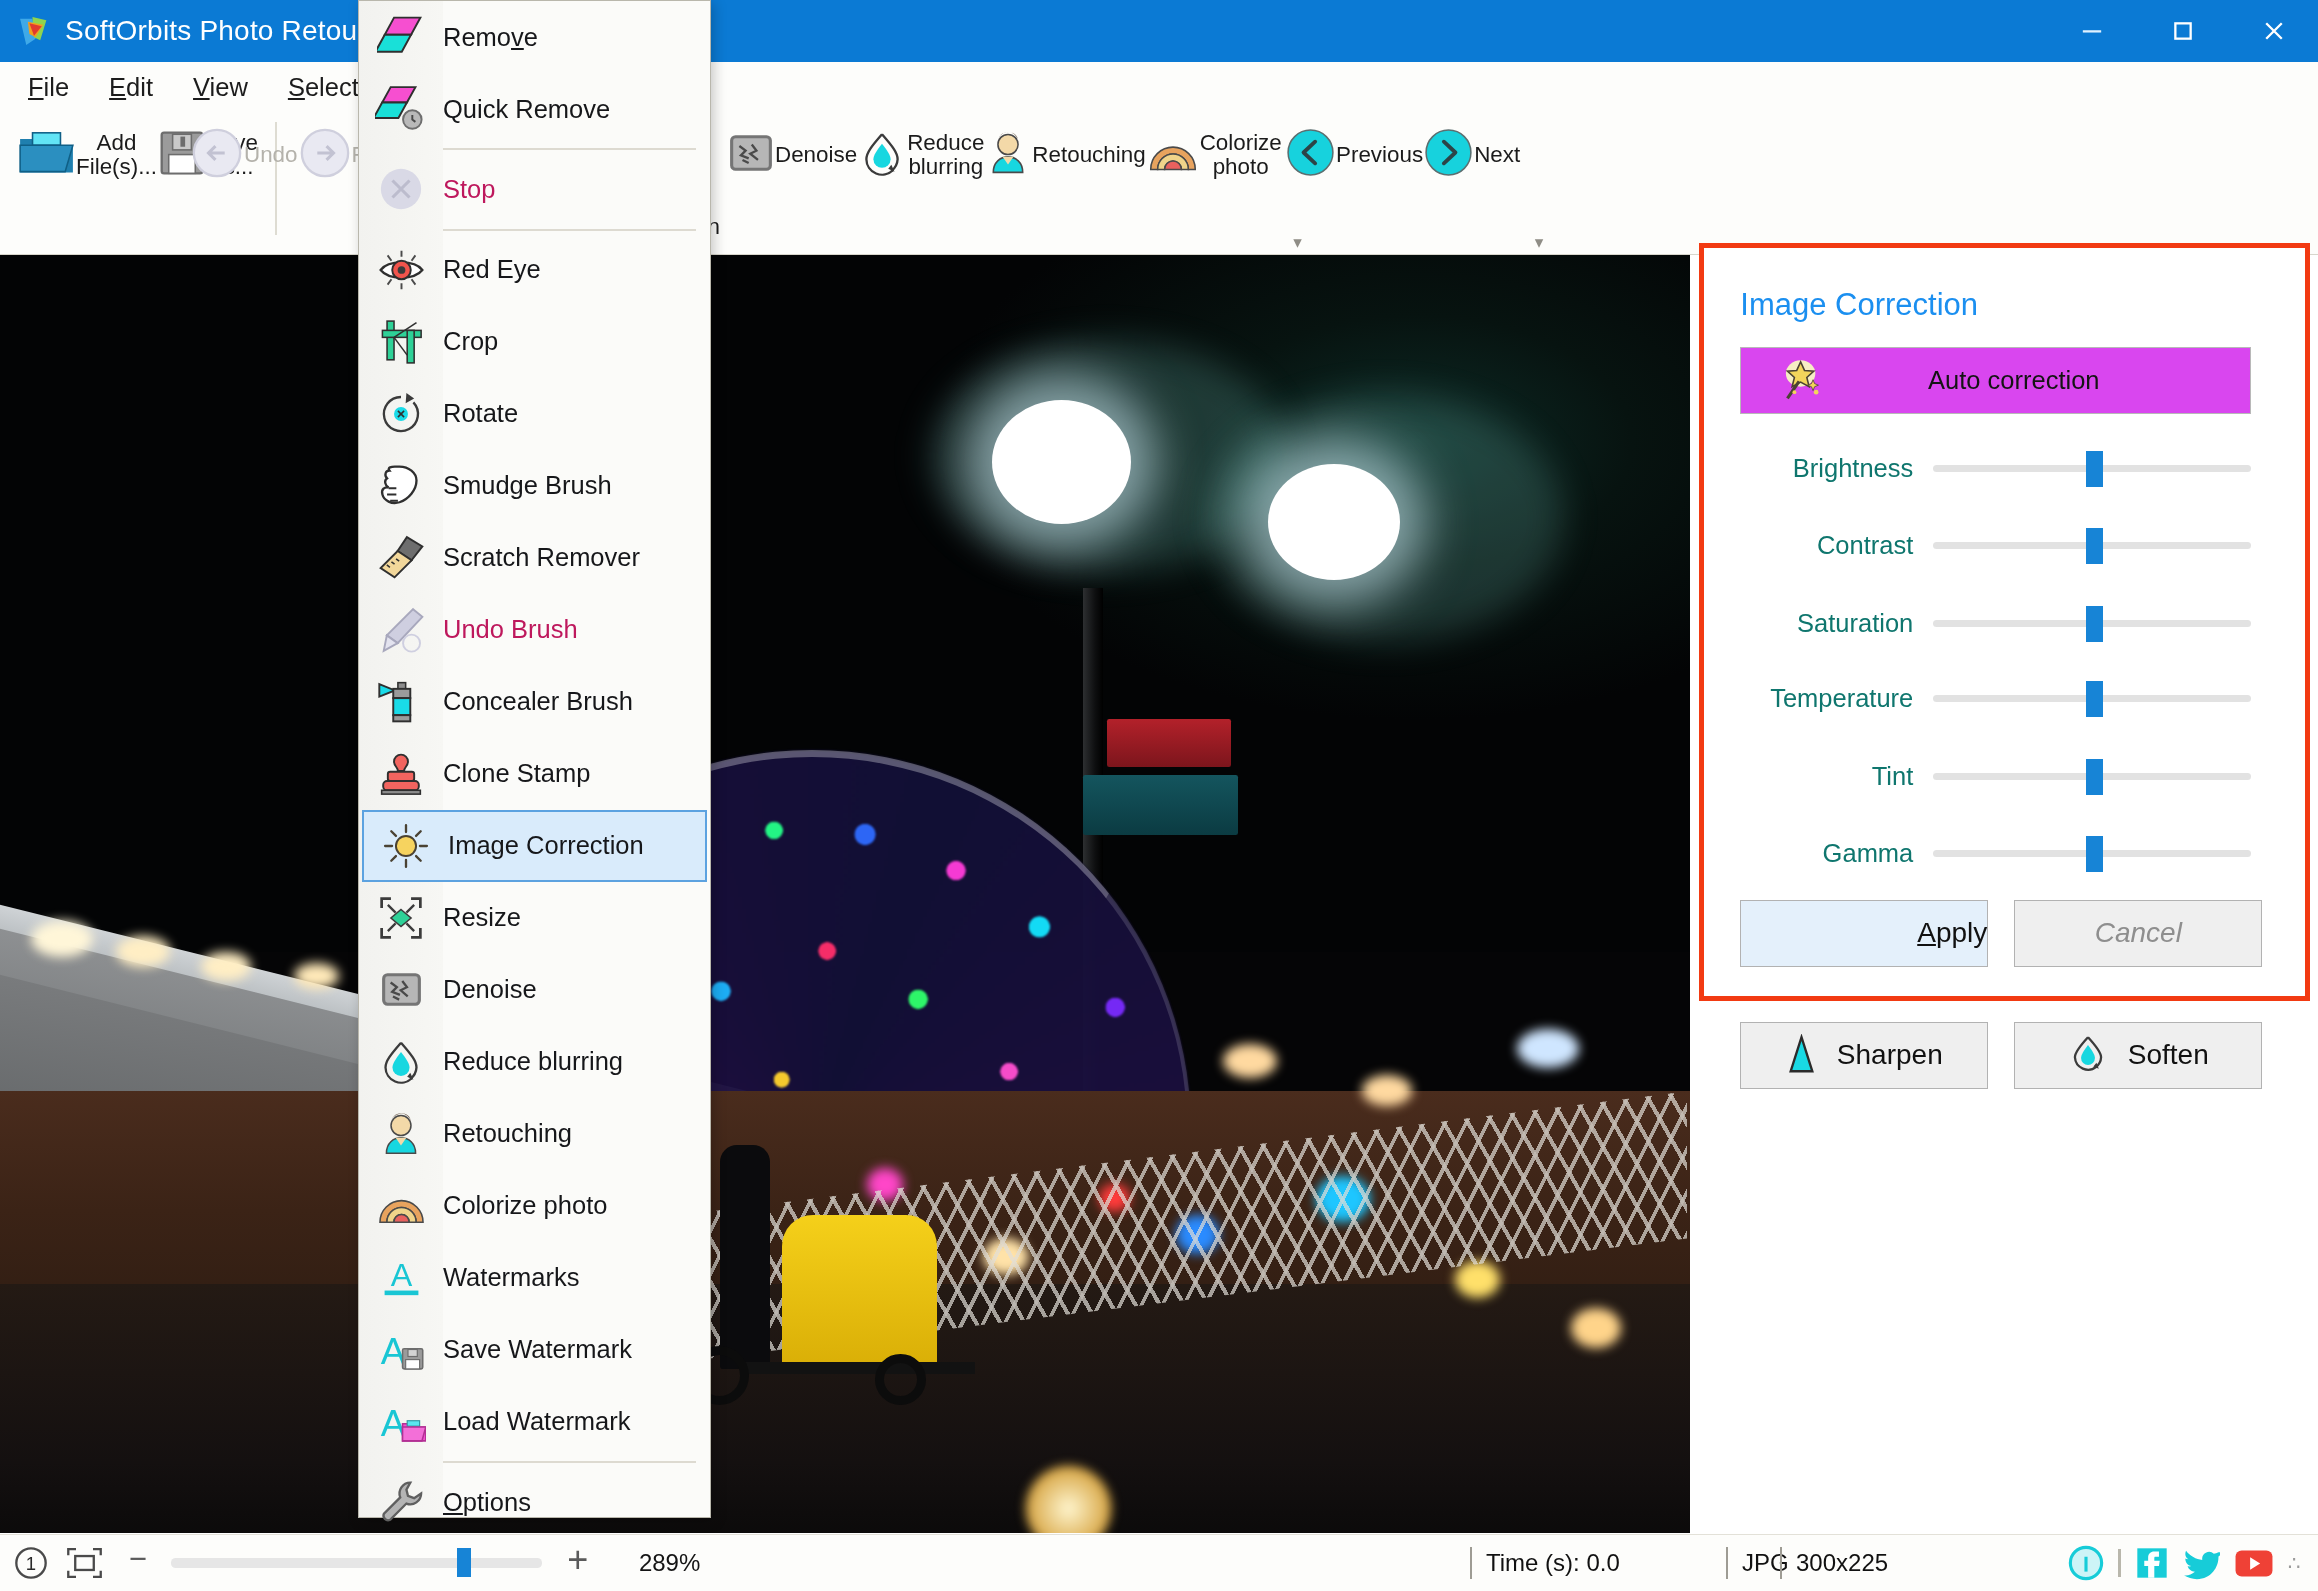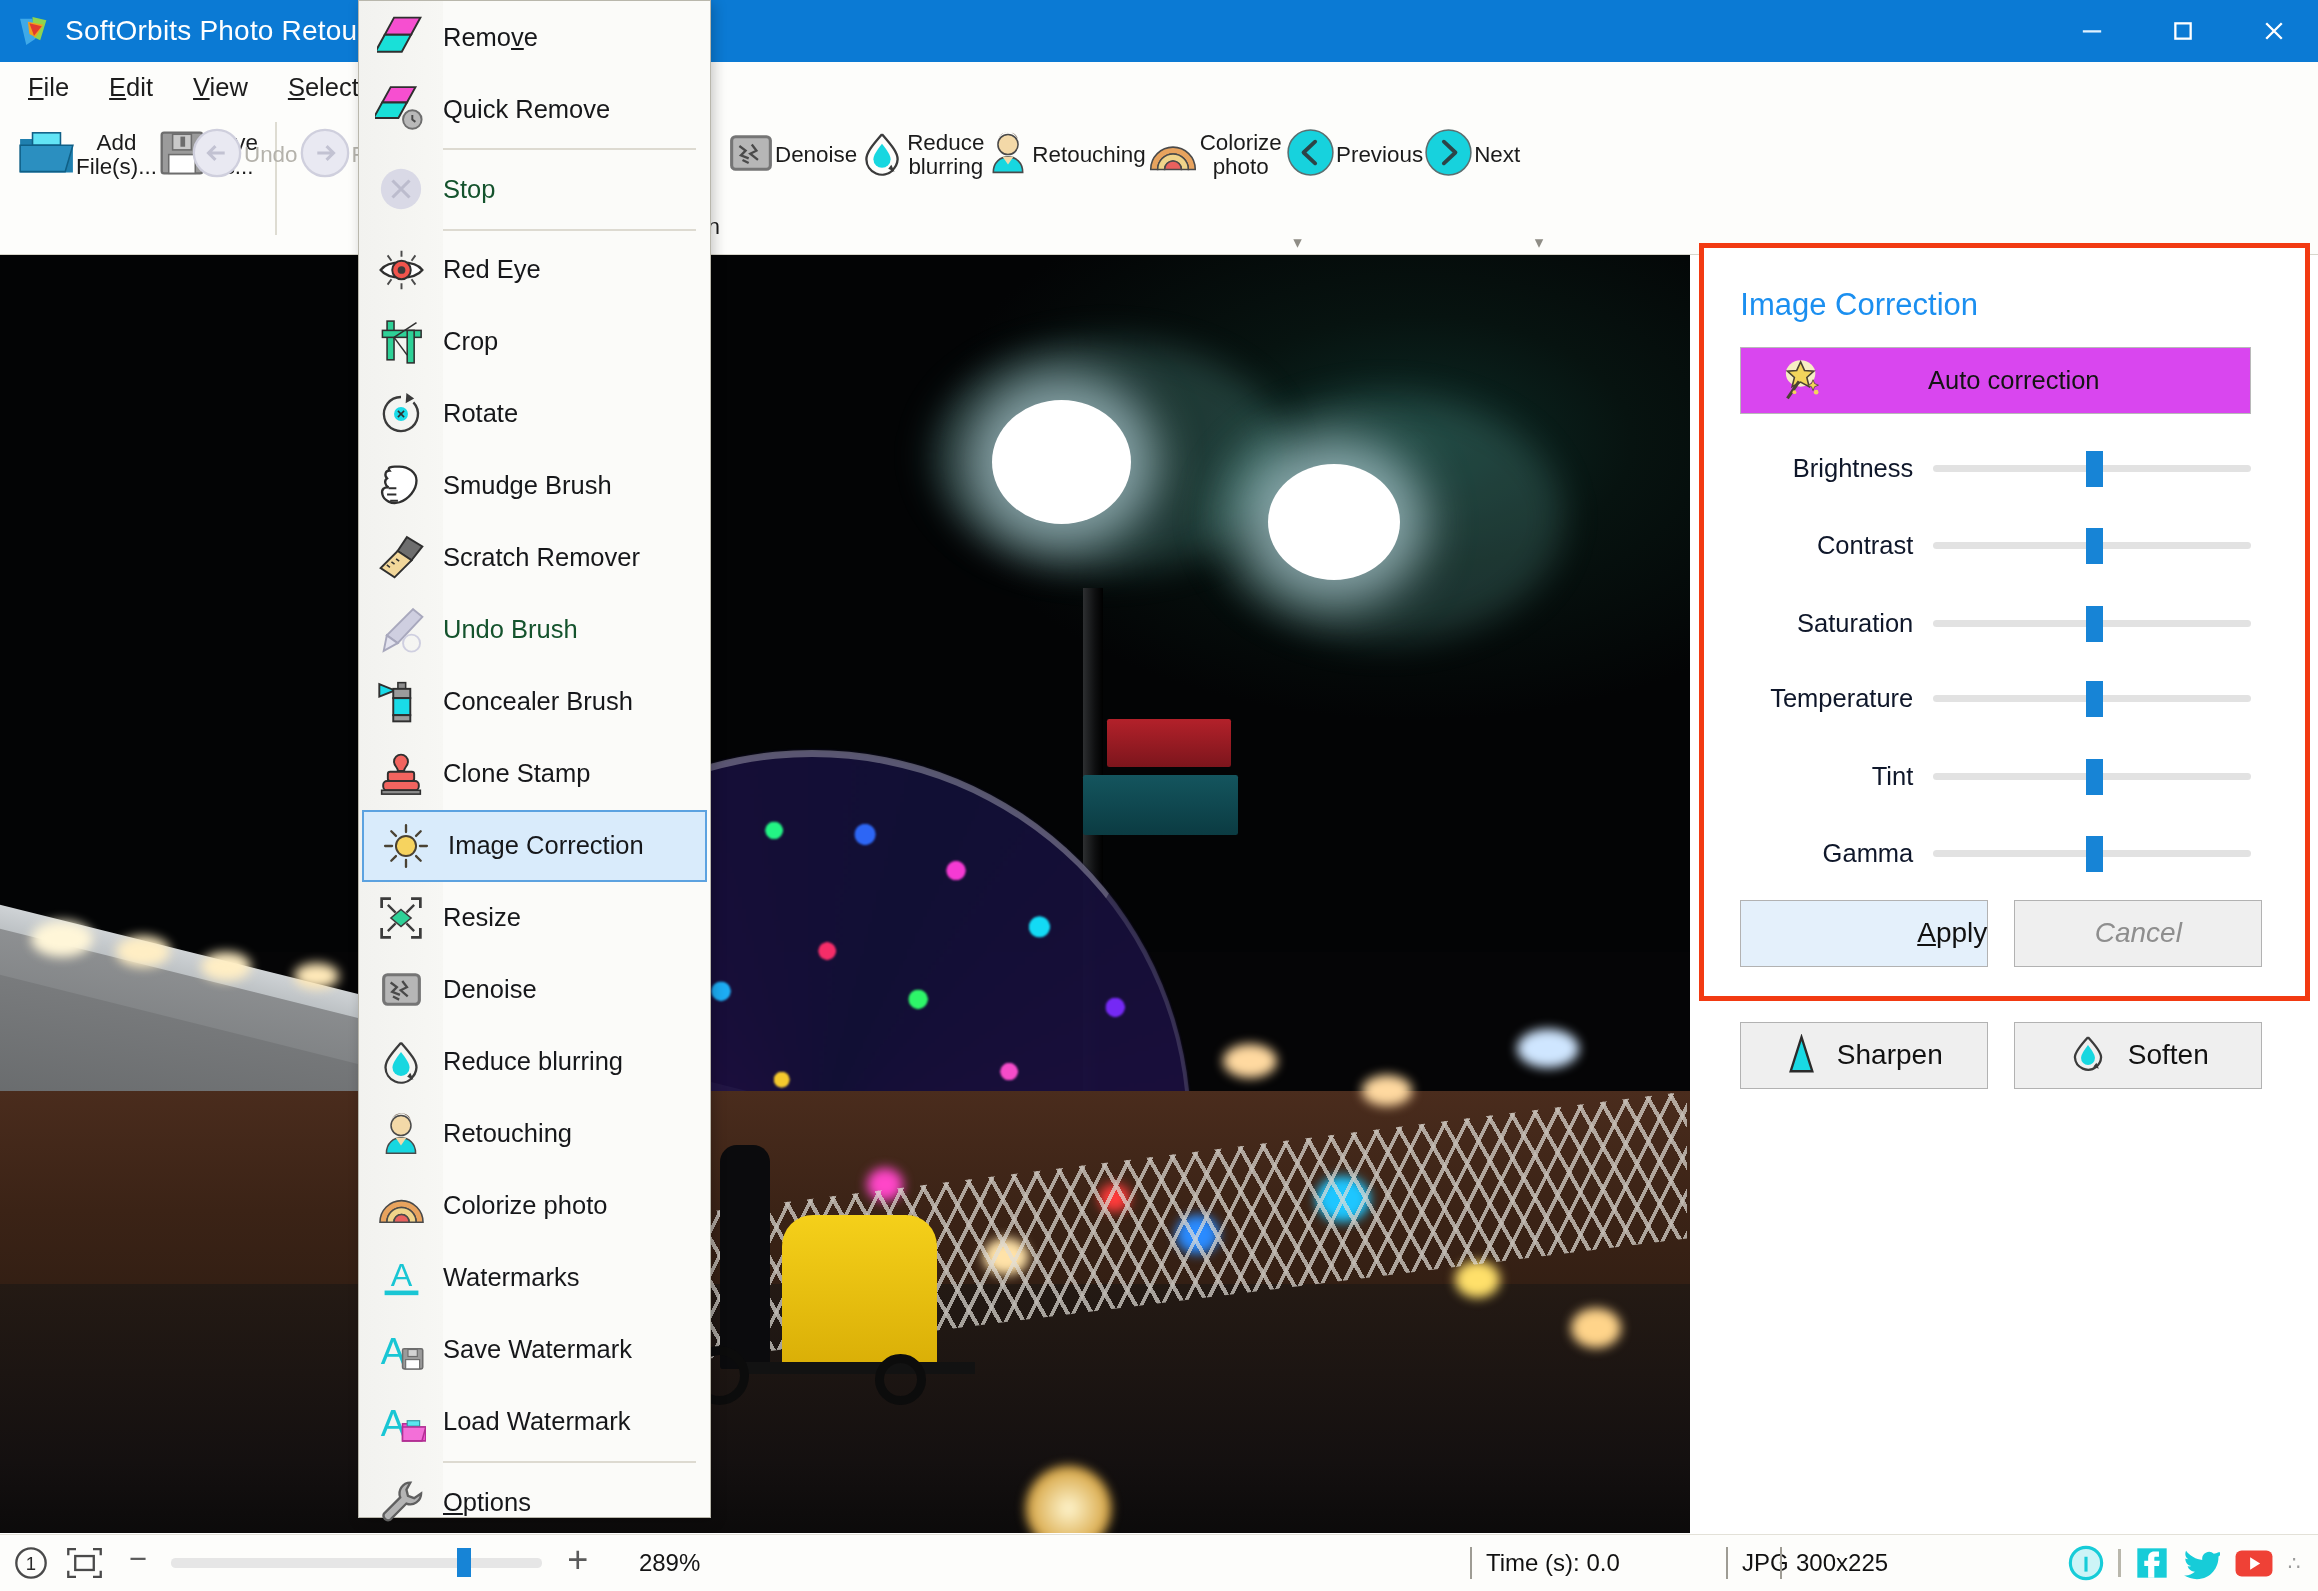--- a/index.html
+++ b/index.html
@@ -157,21 +157,21 @@
     border:5.4px solid #f23a12; background:#ffffff;
   }
   #ic-title{ position:absolute; left:36px; top:39px; font-size:31px; color:#1b8ff0; }
   #auto-btn{
     position:absolute; left:36px; top:99px; width:511px; height:67px;
     background:#d946ef; border:1.5px solid #b8b8b8; display:flex; align-items:center;padding-left:28px;
   }
   #auto-ico{ width:70px; display:flex; justify-content:center; }
   #auto-lbl{ flex:1; text-align:center; font-size:25.5px; color:#141414; margin-right:62px; }
   .srow{ position:absolute; left:36px; width:511px; height:36px; display:flex; align-items:center; }
-  .slbl{ width:193px; text-align:right; font-size:25.5px; color:#0f172a; padding-right:20px; white-space:nowrap; }
+  .slbl{ width:193px; text-align:right; font-size:25.5px; color:#0f766e; padding-right:20px; white-space:nowrap; }
   .strack{ position:relative; flex:1; height:7.7px; background:#e2e2e2; border-radius:3.9px; }
   .sthumb{ position:absolute; top:-14px; width:17px; height:36px; background:#1784d6; }
   #btn-row1, #btn-row2{ position:absolute; left:36px; width:526px; display:flex; gap:26px; }
   .pbtn{
     width:248px; height:67px; border:1.5px solid #b2b2b2; background:#efefef;
     display:flex; align-items:center; justify-content:center; gap:20px;
     font-size:28px; color:#111;
   }
   .pbtn.primary{ background:#e4f0fb;justify-content:flex-end; }
   .pbtn.dimmed{ color:#8e8e8e;font-style:italic; }
@@ -195,21 +195,21 @@
     position:absolute; left:358px; top:0px; width:353px; height:1518px;
     background:#fbfbf9; border:1.5px solid #b9b7ac;
     box-shadow:3.1px 3.1px 12.4px rgba(0,0,0,.22); z-index:50;
   }
   #dd-gutter{ position:absolute; left:0; top:0; width:84px; height:100%;
               background:linear-gradient(90deg,#f2f2ef,#f7f7f4); }
   .dd-item{ position:relative; height:72px; display:flex; align-items:center; }
   .dd-ico{ width:84px; height:72px; display:flex; align-items:center; justify-content:center; }
   .dd-lbl{ font-size:25.5px; color:#16171a; white-space:nowrap; }
   .dd-lbl u{ text-decoration:underline; }
-  .dd-item.disabled .dd-lbl{ color:#14532d; }
+  .dd-item.disabled .dd-lbl{ color:#be185d; }
   .dd-item.selected{ background:#d9ebfb; border:2.3px solid #5ca2e0; margin:0 3.1px; }
   .dd-sep{ height:2.3px; background:#dddad1; margin:3.1px 14px 3.1px 84px; }
 
   svg{ display:block; }
 </style>
 </head>
 <body>
 
 <div id="titlebar">
   <div id="title-left">

